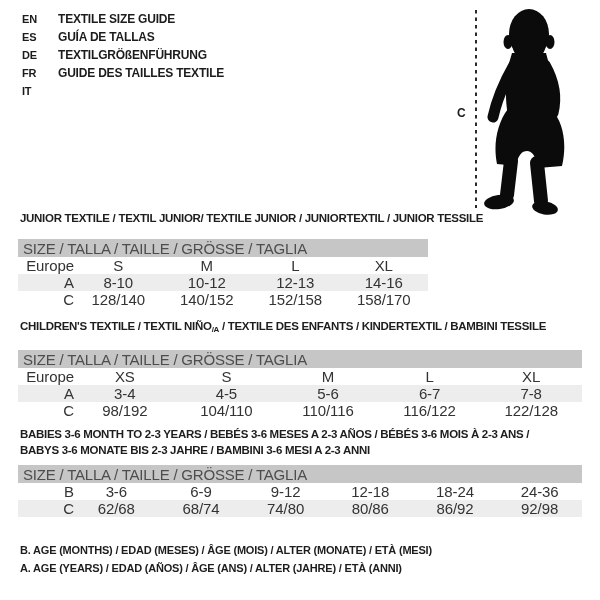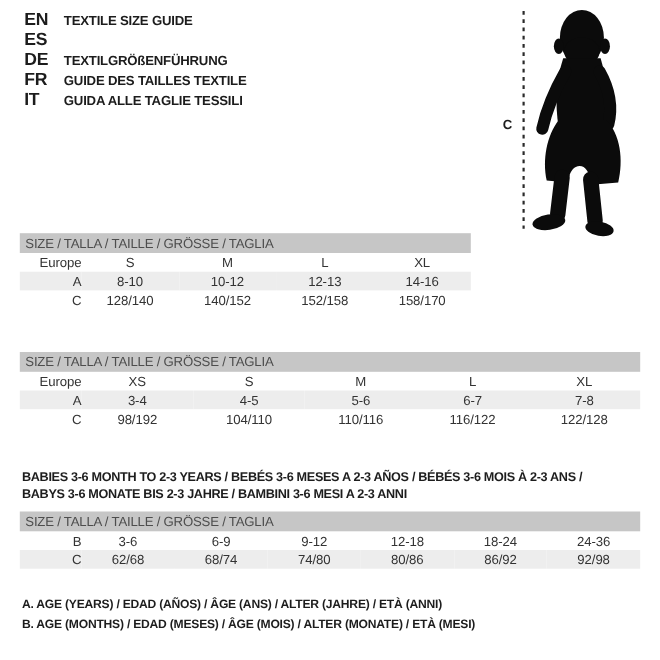--- a/index.html
+++ b/index.html
@@ -4,69 +4,69 @@
 <style>
   * { margin:0; padding:0; box-sizing:border-box; }
   html,body { background:#fff; }
   .page {
     position:relative; width:600px; height:600px; background:#ffffff;
     font-family:"Liberation Sans", sans-serif; color:#2e2e2e; overflow:hidden;
   }
   
   .langs { position:absolute; left:22px; top:10px; }
   .lang-row { display:flex; line-height:18px; }
-  .lang-code { width:36px; font-size:16px; font-weight:700; color:#1c1c1c; letter-spacing:-0.2px; }
+  .lang-code { width:36px; font-size:11px; font-weight:700; color:#1c1c1c; letter-spacing:-0.2px; }
   .lang-title { font-size:12px; font-weight:700; color:#1c1c1c; letter-spacing:-0.2px; }
   
   .figure { position:absolute; left:0; top:0; width:600px; height:220px; }
   .figure svg { position:absolute; left:470px; top:5px; }
   .c-label { position:absolute; left:457px; top:106px; font-size:12px; font-weight:700; color:#1c1c1c; }
   
   .section { position:absolute; left:18px; }
   .sec1 { top:212px; width:410px; }
   .sec2 { top:320px; width:564px; }
   .sec3 { top:426px; width:564px; }
   .sec-title { font-size:11.5px; font-weight:700; color:#1d1d1d; letter-spacing:-0.3px; line-height:13px; margin:0 0 14px 2px; white-space:nowrap; }
   .sec3 .sec-title { white-space:normal; line-height:16px; margin-bottom:7px; }
   .sec-title sub { font-size:8px; vertical-align:-2px; }
   
   table.size-table { width:100%; border-collapse:collapse; table-layout:fixed; }
   col.c-lbl { width:56px; }
-  td { font-size:12px; letter-spacing:-0.1px; color:#333; height:17px; padding:0; text-align:center; vertical-align:middle; }
+  td { font-size:15px; letter-spacing:-0.1px; color:#333; height:17px; padding:0; text-align:center; vertical-align:middle; }
   td.hdr-cell { background:#c6c6c6; color:#4d4d4d; text-align:left; padding-left:5px; height:18px; letter-spacing:-0.2px; }
   td.lbl { text-align:right; padding-left:5px; }
   tr.shaded td { background:#ededed; }
   
   .footnotes { position:absolute; left:20px; top:541px; }
   .footnote { font-size:11px; font-weight:700; color:#1d1d1d; letter-spacing:-0.2px; line-height:18.4px; white-space:nowrap; }
 </style>
 </head>
 <body>
 
 <div class="page">
 
   <div class="langs">
     <div class="lang-row">
       <span class="lang-code">EN</span>
       <span class="lang-title">TEXTILE SIZE GUIDE</span>
     </div>
     <div class="lang-row">
       <span class="lang-code">ES</span>
+      <span class="lang-title">GUÍA DE TALLAS</span>
     </div>
     <div class="lang-row">
       <span class="lang-code">DE</span>
       <span class="lang-title">TEXTILGRÖßENFÜHRUNG</span>
     </div>
     <div class="lang-row">
       <span class="lang-code">FR</span>
       <span class="lang-title">GUIDE DES TAILLES TEXTILE</span>
     </div>
     <div class="lang-row">
       <span class="lang-code">IT</span>
-      <span class="lang-title">GUIDA ALLE TAGLIE TESSILI</span>
     </div>
   </div>
 
   <div class="figure">
     <span class="c-label">C</span>
     <svg width="110" height="215" viewBox="0 0 110 215">
       <line x1="6" y1="5" x2="6" y2="203" stroke="#2a2a2a" stroke-width="2" stroke-dasharray="3.5 4"></line>
       <g fill="#0b0b0b">
         <ellipse cx="59" cy="29" rx="20" ry="25"></ellipse>
         <ellipse cx="38" cy="37" rx="4.5" ry="7"></ellipse>
@@ -78,20 +78,21 @@
         <path d="M38,104 C27,118 23,140 27,159 L46,161 C48,150 52,146 57,146 C62,146 66,151 68,163 L92,161 C97,140 94,117 81,104 Z"></path>
         <path d="M41,156 L37,190" fill="none" stroke="#0b0b0b" stroke-width="14" stroke-linecap="round"></path>
         <path d="M67,158 L71,196" fill="none" stroke="#0b0b0b" stroke-width="14" stroke-linecap="round"></path>
         <ellipse cx="29" cy="197" rx="15" ry="7" transform="rotate(-8 29 197)"></ellipse>
         <ellipse cx="75" cy="203" rx="13" ry="6.5" transform="rotate(10 75 203)"></ellipse>
       </g>
     </svg>
   </div>
 
   <div class="section sec1">
+    <div class="sec-title">JUNIOR TEXTILE / TEXTIL JUNIOR/ TEXTILE JUNIOR / JUNIORTEXTIL / JUNIOR TESSILE</div>
     <table class="size-table">
       <colgroup>
           <col class="c-lbl">
           <col>
           <col>
           <col>
           <col>
         </colgroup>
       <tbody>
         <tr>
@@ -116,20 +117,21 @@
           <td>128/140</td>
           <td>140/152</td>
           <td>152/158</td>
           <td>158/170</td>
         </tr>
       </tbody>
     </table>
   </div>
 
   <div class="section sec2">
+    <div class="sec-title"><span>CHILDREN'S TEXTILE / TEXTIL NIÑO</span><sub>/A</sub><span> / TEXTILE DES ENFANTS / KINDERTEXTIL / BAMBINI TESSILE</span></div>
     <table class="size-table">
       <colgroup>
           <col class="c-lbl">
           <col>
           <col>
           <col>
           <col>
           <col>
         </colgroup>
       <tbody>
@@ -196,17 +198,17 @@
           <td>74/80</td>
           <td>80/86</td>
           <td>86/92</td>
           <td>92/98</td>
         </tr>
       </tbody>
     </table>
   </div>
 
   <div class="footnotes">
+    <div class="footnote">B. AGE (MONTHS) / EDAD (MESES) / ÂGE (MOIS) / ALTER (MONATE) / ETÀ (MESI)</div>
     <div class="footnote">A. AGE (YEARS) / EDAD (AÑOS) / ÂGE (ANS) / ALTER (JAHRE) / ETÀ (ANNI)</div>
-    <div class="footnote">B. AGE (MONTHS) / EDAD (MESES) / ÂGE (MOIS) / ALTER (MONATE) / ETÀ (MESI)</div>
   </div>
 
 </div>
 
 </body></html>

